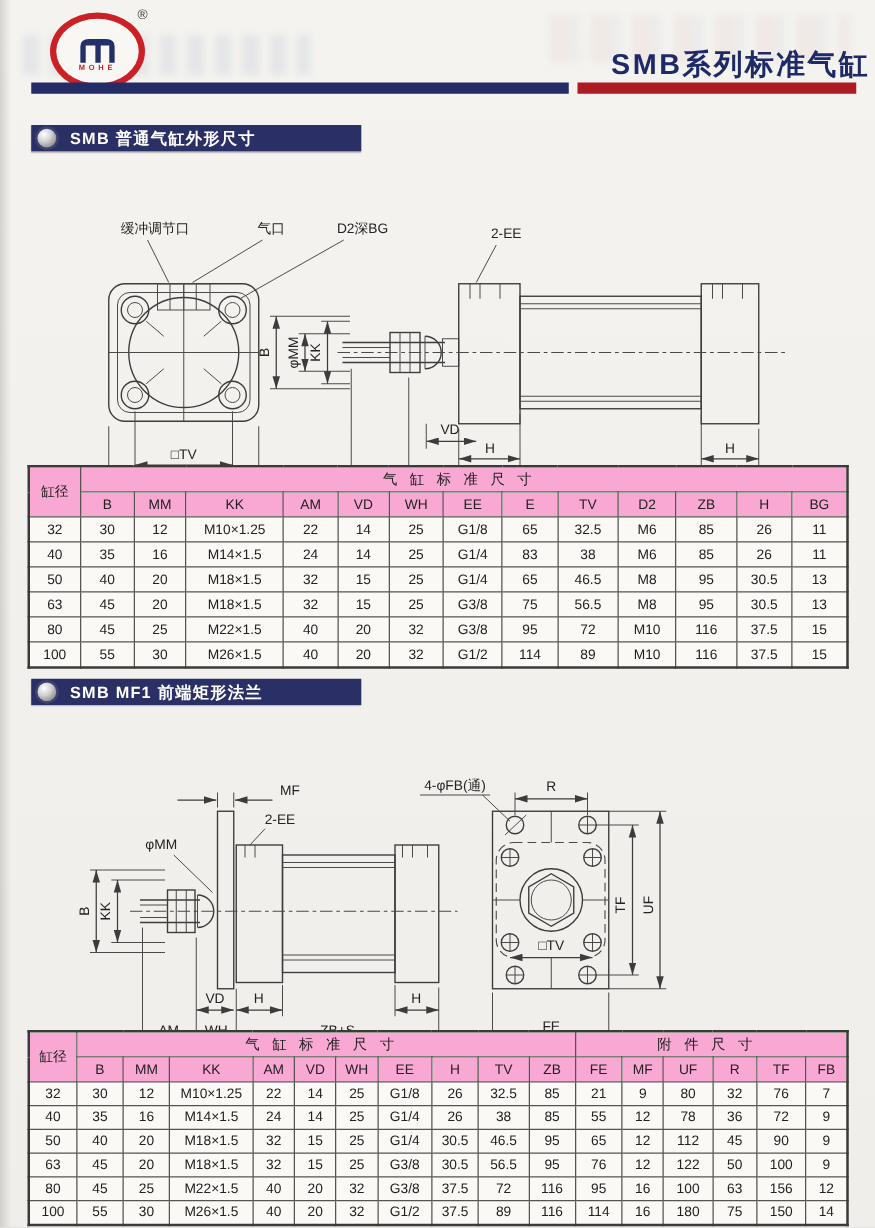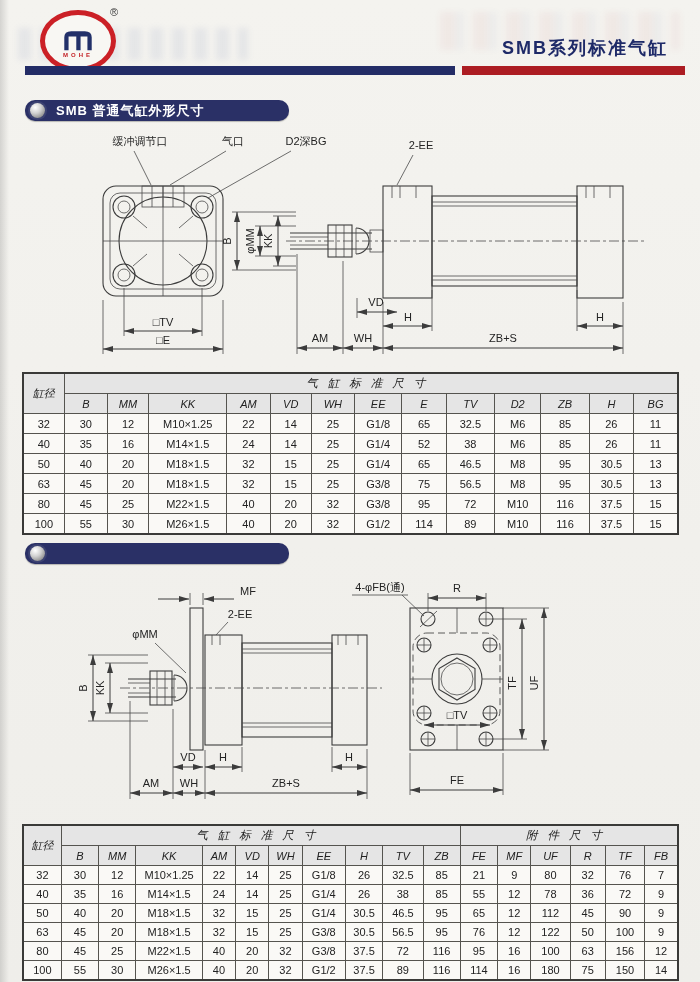--- a/index.html
+++ b/index.html
@@ -17,53 +17,53 @@
     background:repeating-linear-gradient(90deg, rgba(170,50,60,.10) 0 15px, rgba(60,80,150,.08) 15px 24px, rgba(60,80,150,0) 24px 33px); }
 
   
   .logo { position:absolute; left:40px; top:8px; width:78px; height:60px; }
   .logo .ring { position:absolute; left:0; top:2px; width:66px; height:52px;
     border:5px solid #cb2026; border-radius:50%; background:#f8f7f3;
     display:flex; flex-direction:column; align-items:center; justify-content:center; }
   .logo .m-glyph { width:36px; height:24px; margin-top:3px; }
   .logo .brand { font-size:6px; font-weight:bold; letter-spacing:3px; color:#c32126; margin-top:1px; }
   .logo .reg { position:absolute; left:70px; top:-2px; font-size:11px; color:#3a3a3a; }
-  .page-title { position:absolute; top:36px; right:32px; font-size:18px; font-weight:bold;
+  .page-title { position:absolute; top:36px; right:4px; font-size:23px; font-weight:bold;
     color:#1e2a68; letter-spacing:2px; white-space:nowrap; }
   .bar-navy { position:absolute; top:66px; left:25px; width:430px; height:9px; background:#232c66; }
   .bar-red  { position:absolute; top:66px; left:462px; width:223px; height:9px; background:#ac1c22; }
 
   
   .section-bar { position:absolute; left:25px; width:264px; height:21px; background:#2a3066;
-    display:flex; align-items:center; border-radius:10px; box-shadow:0 1px 1px rgba(0,0,0,.25); }
+    display:flex; align-items:center; border-radius:0; box-shadow:0 1px 1px rgba(0,0,0,.25); }
   .sphere { width:15px; height:15px; border-radius:50%; margin-left:5px; flex:0 0 auto;
     background:radial-gradient(circle at 35% 30%, #ffffff, #d2d2d2 40%, #9a9a9a 72%, #707070 100%);
     box-shadow:0 0 0 2px #3c4272; }
   .section-label { color:#fff; font-weight:bold; font-size:13px; margin-left:11px;
     letter-spacing:1px; white-space:nowrap; }
   .sec1 { top:100px; } .sec2 { top:543px; }
 
   
-  .drawing { position:absolute; left:20px; }
+  .drawing { position:absolute; left:4px;margin-top:41px; }
   .d1 { top:128px; } .d2 { top:575px; }
   .drawing svg { display:block; }
   .drawing text { fill:#232323; font-family:"Liberation Sans", sans-serif; font-size:11px; }
   .drawing .cn { font-size:11px; }
   .ln { stroke:#3c3c3c; stroke-width:1.1; fill:none; }
   .thin { stroke:#4a4a4a; stroke-width:0.8; fill:none; }
   .dim { stroke:#3c3c3c; stroke-width:1; fill:none; }
   .dash { stroke:#4a4a4a; stroke-width:0.8; fill:none; stroke-dasharray:10 3 3 3; }
   .dash2 { stroke:#4a4a4a; stroke-width:0.9; fill:none; stroke-dasharray:7 4; }
 
   
   .dim-table { position:absolute; left:22px; width:657px; border-collapse:collapse;
     table-layout:fixed; font-size:11px; border:2px solid #3a3a38; background:#faf9f6; }
   .dim-table th, .dim-table td { border:1px solid #55544f; text-align:center;
     padding:0; font-weight:normal; overflow:hidden; white-space:nowrap; }
-  .dim-table th { background:#e5e5e5; height:19px; color:#222;font-style:italic; }
+  .dim-table th { background:#f9a8d4; height:19px; color:#222; }
   .dim-table td { height:18px; background:#faf9f6; }
   .t1 td { height:19px; }
   .group-th { letter-spacing:10px; font-size:11.5px; }
   .tbl1 { top:372px; } .tbl2 { top:824px; }
 </style>
 </head>
 <body>
 
 <div class="page">
   <div class="edge-smudge"></div>
@@ -260,21 +260,21 @@
         </tr>
         <tr>
           <td>40</td>
           <td>35</td>
           <td>16</td>
           <td>M14×1.5</td>
           <td>24</td>
           <td>14</td>
           <td>25</td>
           <td>G1/4</td>
-          <td>52</td>
+          <td>83</td>
           <td>38</td>
           <td>M6</td>
           <td>85</td>
           <td>26</td>
           <td>11</td>
         </tr>
         <tr>
           <td>50</td>
           <td>40</td>
           <td>20</td>
@@ -336,20 +336,21 @@
           <td>M10</td>
           <td>116</td>
           <td>37.5</td>
           <td>15</td>
         </tr>
       </tbody>
   </table>
 
   <div class="section-bar sec2">
     <div class="sphere"></div>
+    <div class="section-label">SMB MF1 前端矩形法兰</div>
   </div>
 
   <div class="drawing d2">
   <svg width="660" height="250" viewBox="0 0 660 250">
     <defs>
       <marker id="a2e" markerWidth="11" markerHeight="8" refX="10" refY="3" orient="auto">
             <path d="M0,0 L10,3 L0,6 Z" fill="#3c3c3c"></path>
           </marker>
       <marker id="a2s" markerWidth="11" markerHeight="8" refX="0" refY="3" orient="auto">
             <path d="M10,0 L0,3 L10,6 Z" fill="#3c3c3c"></path>

